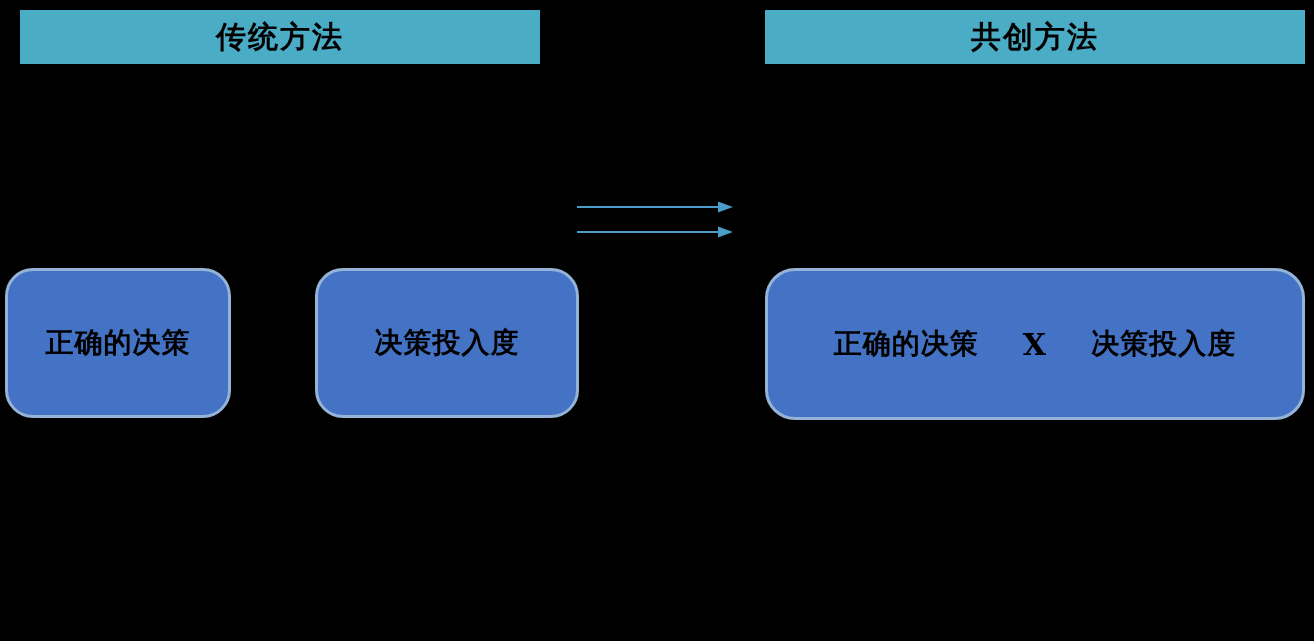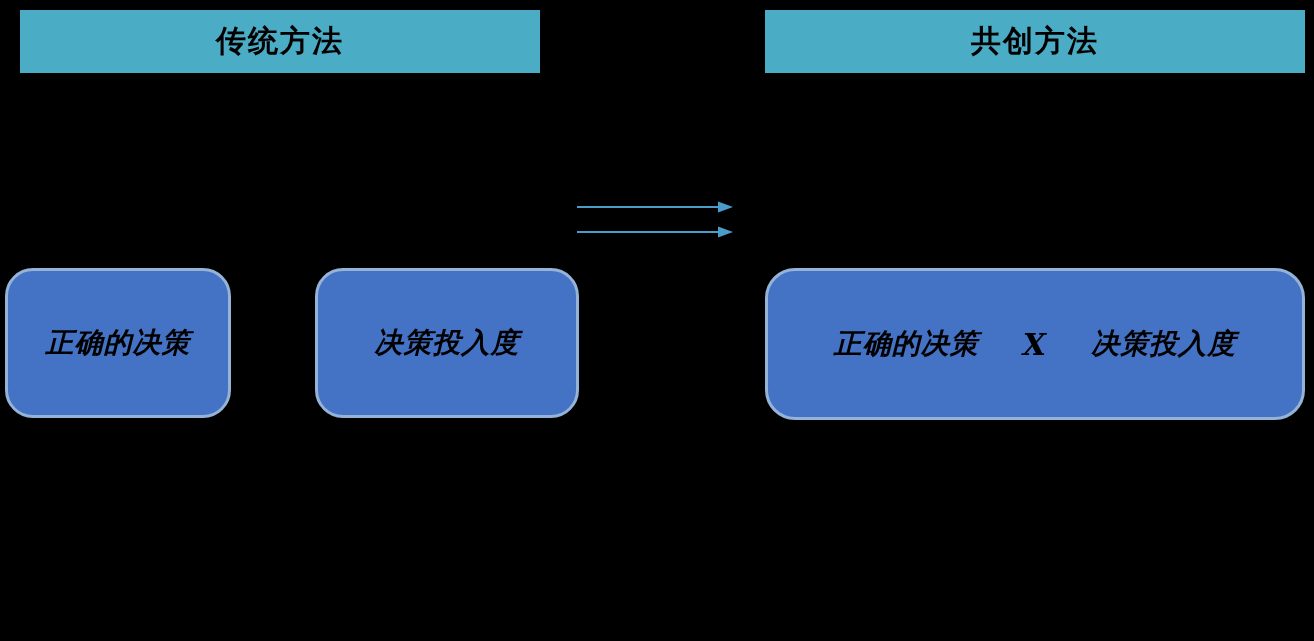--- a/index.html
+++ b/index.html
@@ -10,21 +10,21 @@
     background: var(--background, #000000);
     font-family: "DejaVu Sans", "Liberation Sans", sans-serif;
     position: relative;
     overflow: hidden;
   }
   .canvas { position: absolute; inset: 0; }
 
   .header-bar {
     position: absolute;
     top: 10px;
-    height: 63px;
+    height: 54px;
     background: var(--header-fill, #4BACC6);
     display: flex;
     align-items: center;
     justify-content: center;
     font-size: 30px;
     font-weight: bold;
     color: var(--header-text, #000000);
     letter-spacing: 2px;
   }
   .header-left  { left: 20px;  width: 520px; }
@@ -36,21 +36,20 @@
     background: var(--box-fill, #4472C4);
     border: 3px solid var(--box-border, #95B3D7);
     border-radius: 28px;
     display: flex;
     align-items: center;
     justify-content: center;
     font-size: 28px;
     font-weight: bold;
     color: var(--box-text, #000000);
     letter-spacing: 1px;
-    font-style: italic;
   }
   .box-1 { left: 5px;   width: 226px; height: 150px; }
   .box-2 { left: 315px; width: 264px; height: 150px; }
   .box-3 { left: 765px; width: 540px; height: 152px; gap: 44px; border-radius: 30px; }
 
   .op-x {
     font-family: "DejaVu Serif", serif;
     font-size: 30px;
     font-weight: bold;
   }

